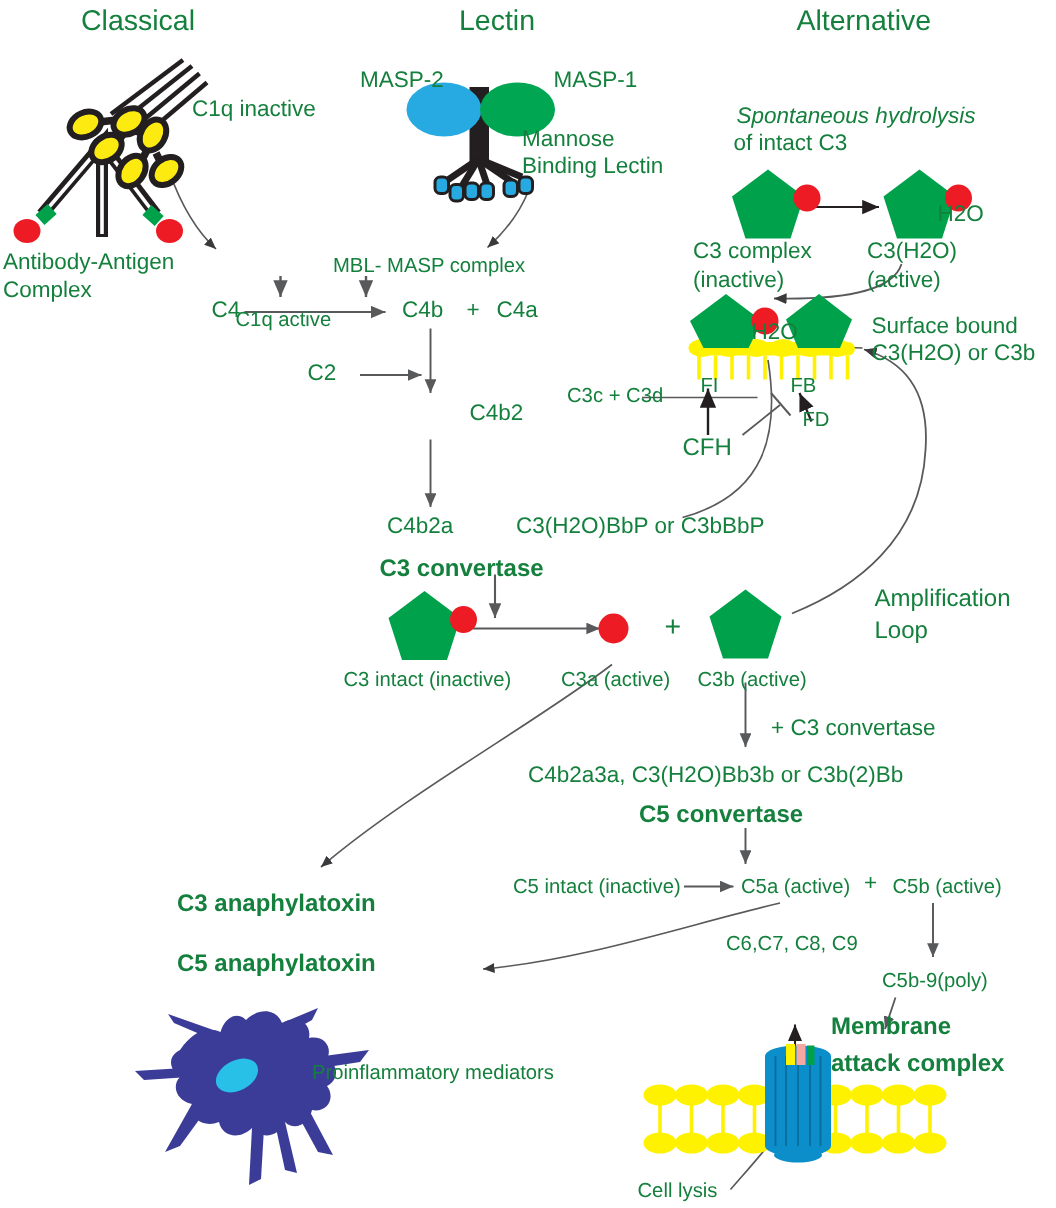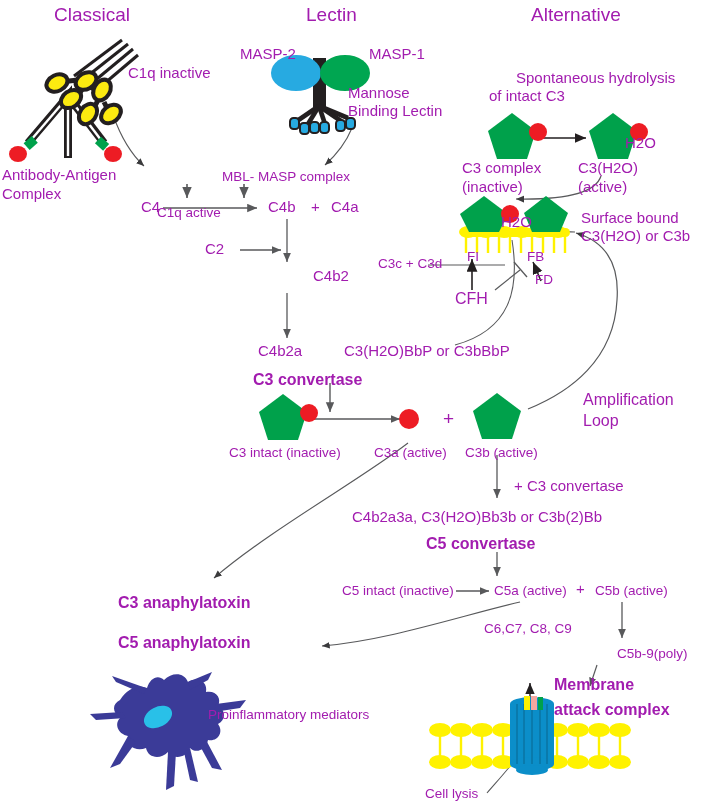--- a/index.html
+++ b/index.html
@@ -4,21 +4,21 @@
 <style>
   html,body{margin:0;padding:0;background:#ffffff;}
   body{
     width:704px;height:805px;position:relative;overflow:hidden;
     font-family:"Liberation Sans", sans-serif;
     color:#231f20;
     -webkit-font-smoothing:antialiased;
   }
   #stage{position:absolute;left:0;top:0;width:704px;height:805px;}
   svg.layer{position:absolute;left:0;top:0;width:704px;height:805px;overflow:visible;}
-  .txt{position:absolute;white-space:pre;line-height:1.12;color:#a21caf;}
+  .txt{position:absolute;white-space:pre;line-height:1.12;color:#15803d;}
   .hdr{font-size:19px;}
   .lbl{font-size:15px;}
   .lbl-sm{font-size:13.5px;}
   .big-bold{font-size:16px;font-weight:normal;}
   .xl-bold{font-size:16px;font-weight:bold;}
 </style>
 </head>
 <body>
 
 <div id="stage">
@@ -285,21 +285,21 @@
   <div class="txt lbl" style="left:331px;top:199px;">C4a</div>
   <div class="txt lbl" style="left:205px;top:241px;">C2</div>
   <div class="txt lbl" style="left:275px;top:268px;margin-left:38px;">C4b2</div>
   <div class="txt lbl" style="left:258px;top:343px;">C4b2a</div>
 
   <div class="txt lbl" style="left:240px;top:46px;">MASP-2</div>
   <div class="txt lbl" style="left:369px;top:46px;">MASP-1</div>
   <div class="txt lbl" style="left:348px;top:85px;">Mannose</div>
   <div class="txt lbl" style="left:348px;top:103px;">Binding Lectin</div>
 
-  <div class="txt lbl" style="left:516px;top:70px;">Spontaneous hydrolysis</div>
+  <div class="txt lbl" style="left:491px;top:70px;font-style:italic;">Spontaneous hydrolysis</div>
   <div class="txt lbl" style="left:489px;top:88px;">of intact C3</div>
   <div class="txt lbl" style="left:462px;top:160px;">C3 complex</div>
   <div class="txt lbl" style="left:462px;top:179px;">(inactive)</div>
   <div class="txt lbl" style="left:625px;top:135px;">H2O</div>
   <div class="txt lbl" style="left:578px;top:160px;">C3(H2O)</div>
   <div class="txt lbl" style="left:578px;top:179px;">(active)</div>
   <div class="txt lbl" style="left:501px;top:214px;">H2O</div>
   <div class="txt lbl" style="left:581px;top:210px;">Surface bound</div>
   <div class="txt lbl" style="left:581px;top:228px;">C3(H2O) or C3b</div>
 
@@ -320,21 +320,21 @@
   <div class="txt lbl-sm" style="left:465px;top:445px;">C3b (active)</div>
   <div class="txt lbl" style="left:514px;top:478px;">+ C3 convertase</div>
   <div class="txt lbl" style="left:352px;top:509px;">C4b2a3a, C3(H2O)Bb3b or C3b(2)Bb</div>
   <div class="txt xl-bold" style="left:426px;top:535px;">C5 convertase</div>
 
   <div class="txt lbl-sm" style="left:342px;top:583px;">C5 intact (inactive)</div>
   <div class="txt lbl-sm" style="left:494px;top:583px;">C5a (active)</div>
   <div class="txt lbl" style="left:576px;top:581px;">+</div>
   <div class="txt lbl-sm" style="left:595px;top:583px;">C5b (active)</div>
   <div class="txt lbl-sm" style="left:484px;top:621px;">C6,C7, C8, C9</div>
-  <div class="txt lbl-sm" style="left:588px;top:646px;margin-left:29px;">C5b-9(poly)</div>
+  <div class="txt lbl-sm" style="left:588px;top:646px;">C5b-9(poly)</div>
 
   <div class="txt xl-bold" style="left:118px;top:594px;">C3 anaphylatoxin</div>
   <div class="txt xl-bold" style="left:118px;top:634px;">C5 anaphylatoxin</div>
   <div class="txt lbl-sm" style="left:208px;top:707px;">Proinflammatory mediators</div>
 
   <div class="txt xl-bold" style="left:554px;top:676px;">Membrane</div>
   <div class="txt xl-bold" style="left:554px;top:701px;">attack complex</div>
   <div class="txt lbl-sm" style="left:409px;top:786px;margin-left:16px;">Cell lysis</div>
 
 </div>

